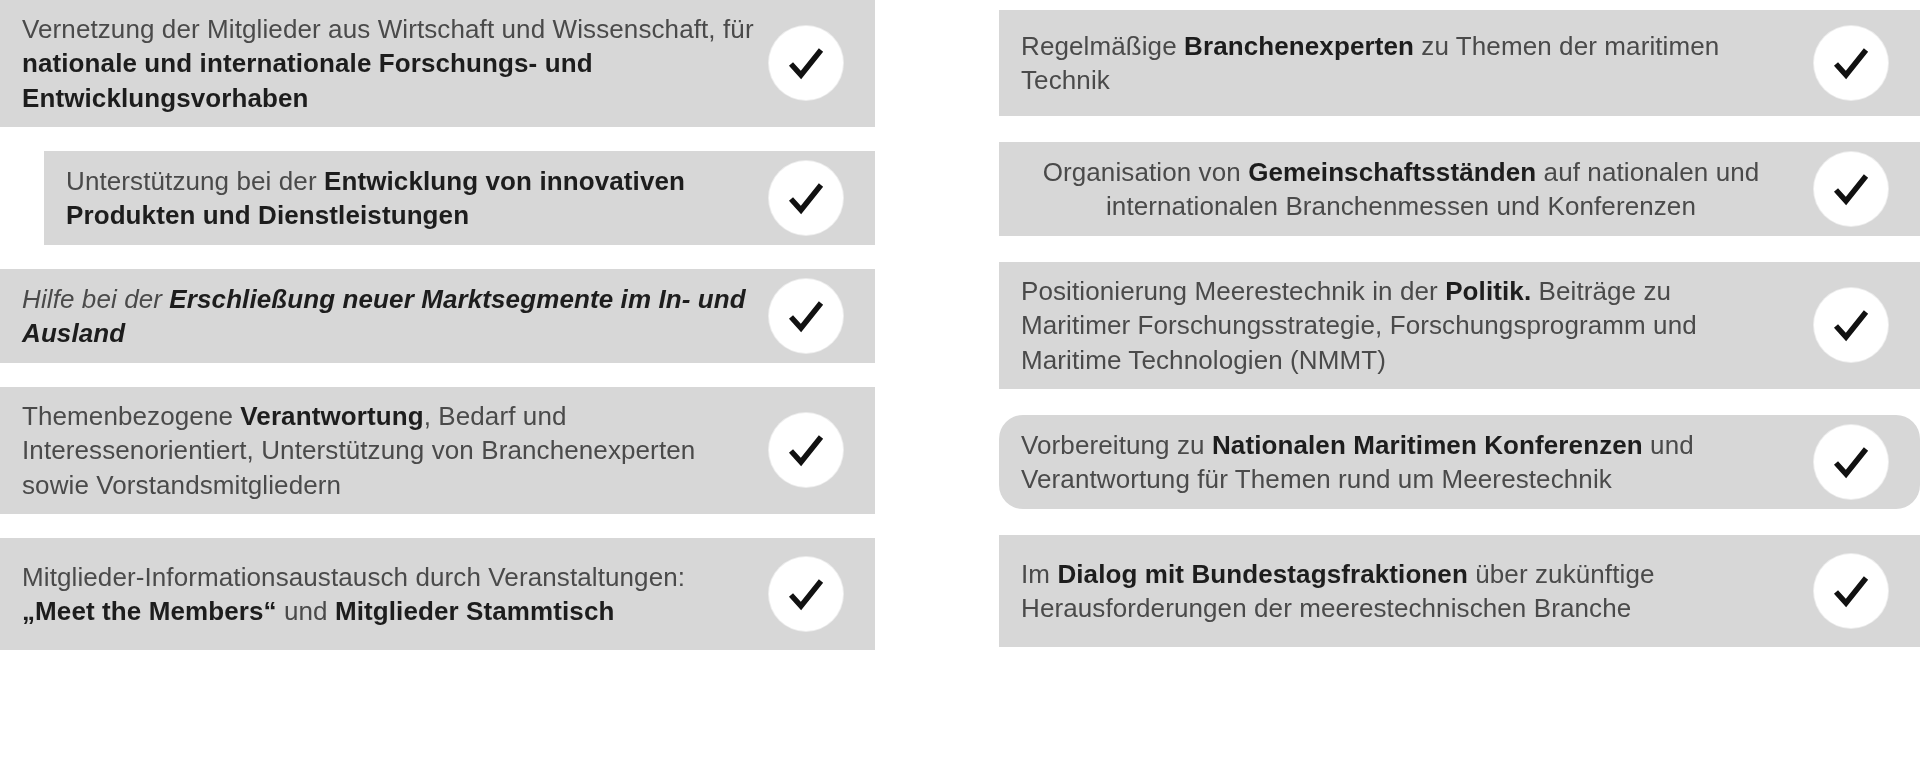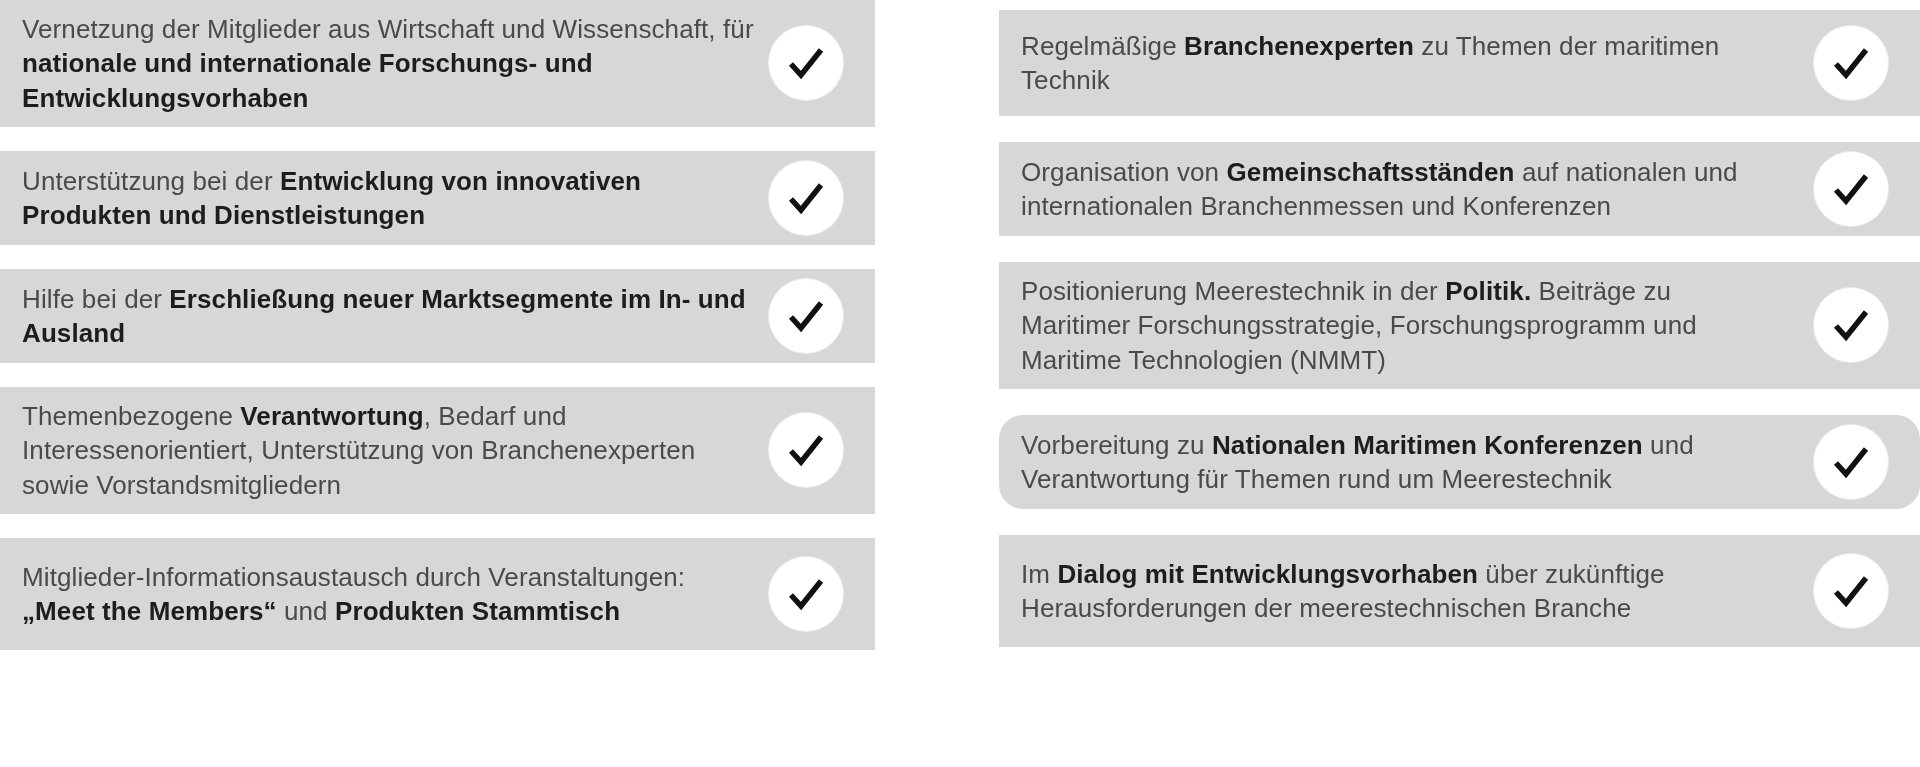--- a/index.html
+++ b/index.html
@@ -92,27 +92,27 @@
     align-items: center;
     justify-content: center;
     box-shadow: 0 0 0 1px #ededed;
   }
   .check-badge svg {
     display: block;
   }
 
   
   .column-left .item:nth-child(1) .item-card { min-height: 112px; align-items: flex-end; }
-  .column-left .item:nth-child(2) .item-card { min-height: 94px; }
-  .column-left .item:nth-child(3) .item-card { min-height: 94px; }
+  .column-left .item:nth-child(2) .item-card { min-height: 94px; margin-left: 44px; }
+  .column-left .item:nth-child(3) .item-card { min-height: 94px; font-style: italic; }
   .column-left .item:nth-child(4) .item-card { min-height: 100px; }
   .column-left .item:nth-child(5) .item-card { min-height: 112px; }
 
   .column-right .item:nth-child(1) .item-card { min-height: 106px; }
-  .column-right .item:nth-child(2) .item-card { min-height: 94px; }
+  .column-right .item:nth-child(2) .item-card { min-height: 94px; text-align: center; }
   .column-right .item:nth-child(3) .item-card { min-height: 116px; align-items: flex-end; }
   .column-right .item:nth-child(4) .item-card { min-height: 94px; border-radius: 24px; }
   .column-right .item:nth-child(5) .item-card { min-height: 112px; }
 
   .column-left { padding-top: 0px; }
   .column-right { padding-top: 10px; }
 
   .column-left .item { margin-bottom: 24px; }
   .column-right .item { margin-bottom: 26px; }
 </style>
@@ -158,21 +158,21 @@
           <div class="item-text">Themenbezogene <b>Verantwortung</b>, Bedarf und Interessenorientiert, Unterstützung von Branchenexperten sowie Vorstandsmitgliedern</div>
         </div>
         <div class="check-badge">
           <svg width="42" height="42" viewBox="0 0 42 42" aria-hidden="true">
               <path d="M6 22 L16 33 L36 8" fill="none" stroke="#111111" stroke-width="5.5"></path>
             </svg>
         </div>
       </div>
       <div class="item">
         <div class="item-card">
-          <div class="item-text">Mitglieder-Informationsaustausch durch Veranstaltungen: <b>„Meet the Members“</b> und <b>Produkten Stammtisch</b></div>
+          <div class="item-text">Mitglieder-Informationsaustausch durch Veranstaltungen: <b>„Meet the Members“</b> und <b>Mitglieder Stammtisch</b></div>
         </div>
         <div class="check-badge">
           <svg width="42" height="42" viewBox="0 0 42 42" aria-hidden="true">
               <path d="M6 22 L16 33 L36 8" fill="none" stroke="#111111" stroke-width="5.5"></path>
             </svg>
         </div>
       </div>
     </div>
 
     <div class="column-gap"></div>
@@ -213,21 +213,21 @@
           <div class="item-text">Vorbereitung zu <b>Nationalen Maritimen Konferenzen</b> und Verantwortung für Themen rund um Meerestechnik</div>
         </div>
         <div class="check-badge">
           <svg width="42" height="42" viewBox="0 0 42 42" aria-hidden="true">
               <path d="M6 22 L16 33 L36 8" fill="none" stroke="#111111" stroke-width="5.5"></path>
             </svg>
         </div>
       </div>
       <div class="item">
         <div class="item-card">
-          <div class="item-text">Im <b>Dialog mit Entwicklungsvorhaben</b> über zukünftige Herausforderungen der meerestechnischen Branche</div>
+          <div class="item-text">Im <b>Dialog mit Bundestagsfraktionen</b> über zukünftige Herausforderungen der meerestechnischen Branche</div>
         </div>
         <div class="check-badge">
           <svg width="42" height="42" viewBox="0 0 42 42" aria-hidden="true">
               <path d="M6 22 L16 33 L36 8" fill="none" stroke="#111111" stroke-width="5.5"></path>
             </svg>
         </div>
       </div>
     </div>
 
   </div>

